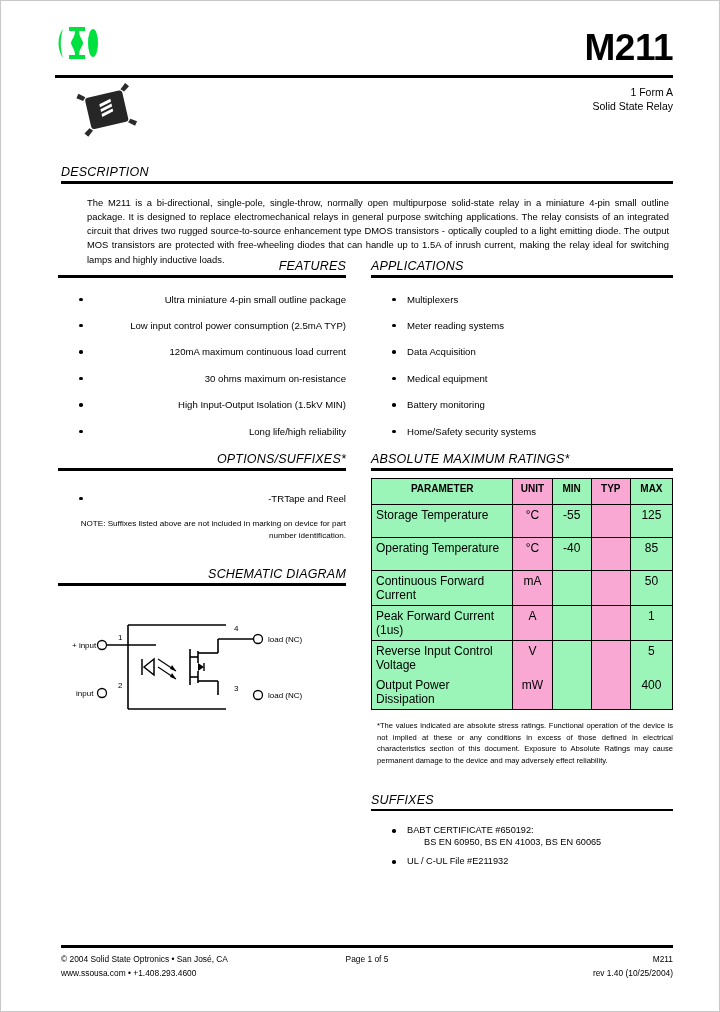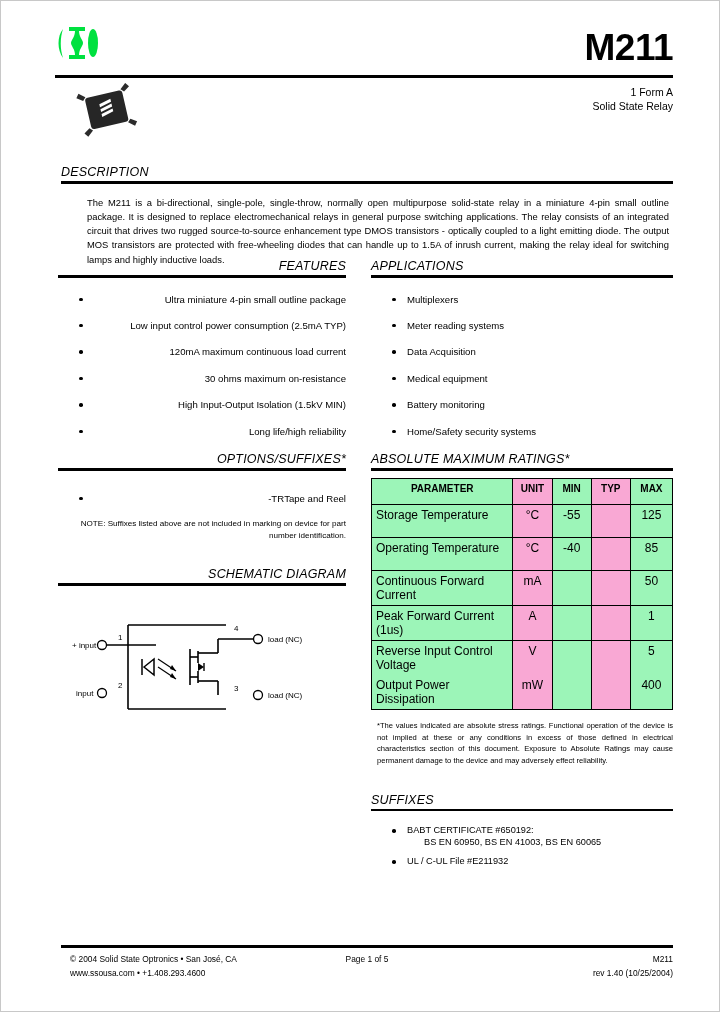--- a/index.html
+++ b/index.html
@@ -274,21 +274,21 @@
   }
   .ftr {
     position: absolute;
     left: 8px;
     top: 930px;
     width: 612px;
     font-size: 8.4px;
     line-height: 1.6;
   }
   .ftr-row { position: relative; height: 14px; }
-  .ftr-l { position: absolute; left: 9px; }
+  .ftr-l { position: absolute; left: 0; }
   .ftr-c { position: absolute; left: 0; right: 0; text-align: center; }
   .ftr-r { position: absolute; right: 0; }
 </style>
 </head>
 <body>
 
 <div class="page">
   <div class="inner">
 
     <div class="hdr">

